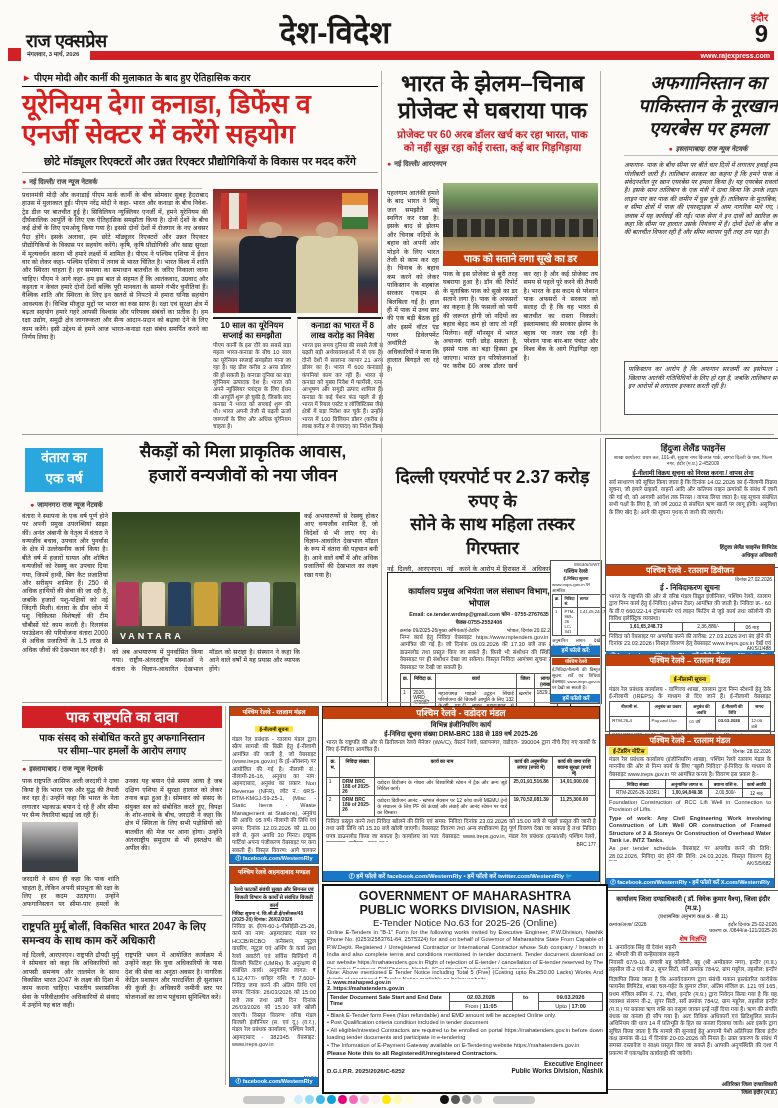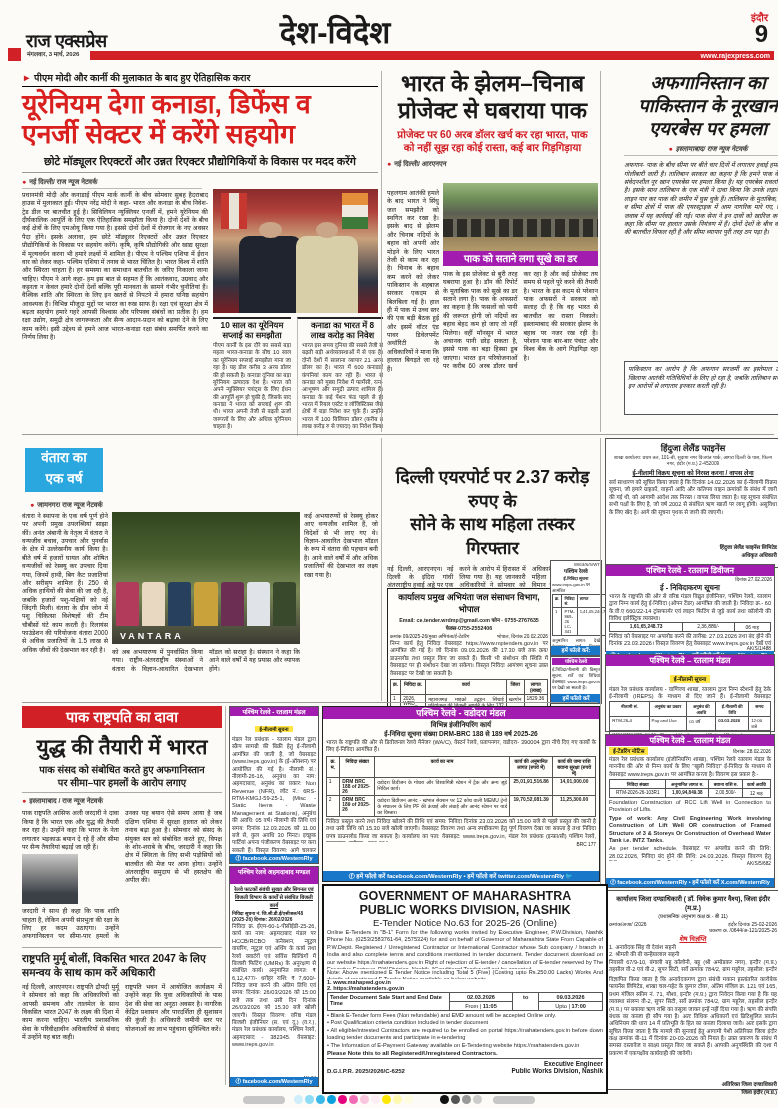--- a/index.html
+++ b/index.html
@@ -12,21 +12,21 @@
   .bold{font-weight:bold;}
   .ctr{text-align:center;}
   .rt{text-align:right;}
   .red{color:#d22027;}
   .hairline{background:#9a9a98;}
   .vline{width:1px;background:#b3b1ac;}
   .byline{font-size:6.8px;font-weight:bold;color:#444;}
   .dot{color:#d22027;font-size:7px;margin-right:3px;}
   .box{border:1px solid #555;background:#fff;}
   .adbox{border:1.4px solid #222;background:#fffefb;}
-  .blackbar{background:#a21caf;color:#fff;font-weight:bold;text-align:center;}
+  .blackbar{background:#c2410c;color:#fff;font-weight:bold;text-align:center;}
   .bluebar{background:#1877c9;color:#fff;font-size:5.6px;font-weight:bold;text-align:center;line-height:9px;height:9px;}
   .ytag{background:#ffe443;color:#111;font-weight:bold;display:inline-block;padding:0 4px;}
   .mini-table,.mini-table td,.mini-table th{border:0.7px solid #555;border-collapse:collapse;}
   .mini-table{width:100%;}
   .mini-table td,.mini-table th{padding:1px 2px;vertical-align:top;}
   .cap{border-radius:5px;display:inline-block;height:8px;}
   .mark{border-radius:50%;width:9px;height:9px;display:inline-block;margin:0 1px;}
   
   .ph-modi{background:linear-gradient(180deg,#8a2b2b 0%,#b0403a 18%,#caa27c 40%,#2d3442 75%,#7a1d22 100%);}
   .ph-dam{background:linear-gradient(180deg,#9bb87e 0%,#6f8f5a 22%,#5b5f52 45%,#8a7a55 70%,#b39a6b 100%);}
@@ -114,20 +114,22 @@
     <div class="byline ctr" style="margin-top:4px;border-bottom:1px solid #bbb;padding-bottom:2px;"><span class="dot">●</span><span>इस्लामाबाद/ राज न्यूज नेटवर्क</span></div>
     <div class="t6" style="margin-top:5px;height:195px;overflow:hidden;">अफगान- पाक के बीच सीमा पर बीते चार दिनों में लगातार हवाई हमले और गोलीबारी जारी है। तालिबान सरकार का कहना है कि हमने पाक के अति संवेदनशील नूर खान एयरबेस पर हमला किया है। यह एयरबेस रावलपिंडी में है। इसके साथ तालिबान के एक मंत्री ने दावा किया कि उनके लड़ाके डूरंड लाइन पार कर पाक की जमीन में घुस चुके हैं। तालिबान के मुताबिक, कंधार व सीमा क्षेत्रों में पाक की एयरस्ट्राइक में आम नागरिक मारे गए, जिसके जवाब में यह कार्रवाई की गई। पाक सेना ने इन दावों को खारिज करते हुए कहा कि सीमा पर हालात उसके नियंत्रण में हैं। दोनों देशों के बीच कई दौर की बातचीत विफल रही है और सीमा व्यापार पूरी तरह ठप पड़ा है।</div>
     <div class="t6 box" style="margin-top:5px;padding:3px;height:46px;overflow:hidden;">पाकिस्तान का आरोप है कि अफगान सरजमीं का इस्तेमाल उसके खिलाफ आतंकी गतिविधियों के लिए हो रहा है, जबकि तालिबान सरकार इन आरोपों से लगातार इनकार करती रही है।</div>
   </div>
 
   <div class="abs hairline" style="left:22px;top:434px;width:752px;height:1px;"></div>
 
   <div class="abs" style="left:22px;top:438px;width:356px;height:263px;">
     <div class="abs pre bold ctr" style="left:3px;top:10px;width:78px;height:44px;background:#2aa7df;color:#fff;font-size:13.5px;line-height:1.55;">वंतारा का
 एक वर्ष</div>
+    <div class="abs pre bold ctr" style="left:86px;top:2px;width:270px;font-size:17px;line-height:1.4;">सैकड़ों को मिला प्राकृतिक आवास,
+हजारों वन्यजीवों को नया जीवन</div>
     <div class="abs byline" style="left:8px;top:62px;"><span class="dot">●</span><span>जामनगर/ राज न्यूज नेटवर्क</span></div>
     <div class="abs t6" style="left:0;top:74px;width:86px;height:188px;overflow:hidden;">वंतारा ने स्थापना के एक वर्ष पूर्ण होने पर अपनी प्रमुख उपलब्धियां साझा कीं। अनंत अंबानी के नेतृत्व में वंतारा ने वन्यजीव बचाव, उपचार और पुनर्वास के क्षेत्र में उल्लेखनीय कार्य किया है। बीते वर्ष में हजारों घायल और शोषित वन्यजीवों को रेस्क्यू कर उपचार दिया गया, जिनमें हाथी, बिग कैट प्रजातियां और सरीसृप शामिल हैं। 250 से अधिक हाथियों की सेवा की जा रही है, जबकि हजारों पशु-पक्षियों को नई जिंदगी मिली। वंतारा के ग्रीन जोन में पशु चिकित्सा विशेषज्ञों की टीम चौबीसों घंटे काम करती है। रिलायंस फाउंडेशन की परियोजना वंतारा 2000 से अधिक प्रजातियों के 1.5 लाख से अधिक जीवों की देखभाल कर रही है।</div>
     <div class="abs ph-vantara" style="left:90px;top:74px;width:188px;height:132px;">
       <div class="figrow">
         <div class="fig" style="background:#b23a5a;"></div>
           <div class="fig" style="background:#e8d8c2;"></div>
         <div class="fig" style="background:#27405e;"></div>
           <div class="fig" style="background:#c9a23c;"></div>
         <div class="fig" style="background:#6c2f53;"></div>
           <div class="fig" style="background:#e0e4e8;"></div>
@@ -140,21 +142,21 @@
   </div>
 
   <div class="abs vline" style="left:381px;top:438px;height:263px;"></div>
 
   <div class="abs" style="left:387px;top:466px;width:211px;height:92px;">
     <div class="pre bold ctr" style="font-size:17.5px;line-height:1.35;">दिल्ली एयरपोर्ट पर 2.37 करोड़ रुपए के
 सोने के साथ महिला तस्कर गिरफ्तार</div>
     <div class="t6" style="margin-top:4px;height:34px;column-count:3;column-gap:6px;overflow:hidden;">नई दिल्ली, आरएनएन। नई दिल्ली के इंदिरा गांधी अंतरराष्ट्रीय हवाई अड्डे पर एक महिला को सोने की तस्करी करने के आरोप में हिरासत में लिया गया है। यह जानकारी अधिकारियों ने सोमवार को दी। एक वरिष्ठ सीमा शुल्क अधिकारी ने बताया कि महिला अबू धाबी से आए विमान से नई दिल्ली पहुंची थी। जांच के दौरान अधिकारियों को महिला पर संदेह हुआ और उन्होंने उसकी और उसके सामान की तलाशी ली। इस दौरान उसके बैग में छिपाकर रखा गया 1,843 ग्राम उच्च शुद्धता वाला सोने का पेस्ट बरामद हुआ। जब्त सोने की कीमत 2,37,06,011 रुपए आंकी गई है। महिला को गिरफ्तार कर आगे की जांच की जा रही है।</div>
   </div>
 
-  <div class="abs adbox" style="left:387px;top:588px;width:158px;height:140px;padding:2px;">
+  <div class="abs adbox" style="left:387px;top:572px;width:158px;height:140px;padding:12px;">
     <div class="bold ctr" style="font-size:8.6px;">कार्यालय प्रमुख अभियंता जल संसाधन विभाग, भोपाल</div>
     <div class="bold ctr" style="font-size:5.3px;margin-top:1px;">Email: ce.tender.wrdmp@gmail.com  फोन - 0755-2767635 फैक्स-0755-2552406</div>
     <div style="display:flex;justify-content:space-between;font-size:4.8px;margin-top:1px;">
       <span>क्रमांक 09/2025-26/मुख्य अभियंता/ई-टेंडरिंग</span>
       <span>भोपाल, दिनांक 20.02.2026</span>
     </div>
     <div class="t55" style="margin-top:1px;">निम्न कार्य हेतु निविदा वेबसाइट https://www.mptenders.gov.in पर आमंत्रित की गई है। जो दिनांक 09.03.2026 की 17.30 बजे तक क्रय/ डाउनलोड तथा प्रस्तुत किए जा सकते हैं। किसी भी संशोधन की स्थिति में वेबसाइट पर ही संशोधन देखा जा सकेगा। विस्तृत निविदा आमंत्रण सूचना उक्त वेबसाइट पर देखी जा सकती है।</div>
     <table class="mini-table" style="font-size:4.9px;margin-top:2px;">
       <tbody>
           <tr class="bold ctr">
@@ -330,21 +332,20 @@
     <div class="rt bold" style="font-size:5.4px;">
       <span>अतिरिक्त जिला दण्डाधिकारी</span><br>
       <span>जिला इंदौर (म.प्र.)</span>
     </div>
   </div>
 
   <div class="abs hairline" style="left:22px;top:702px;width:576px;height:1px;"></div>
 
   <div class="abs" style="left:22px;top:706px;width:200px;height:396px;">
     <div class="blackbar" style="background:#d22027;font-size:14.5px;height:22px;line-height:22px;">पाक राष्ट्रपति का दावा</div>
-    <div class="bold ctr" style="font-size:21px;margin-top:4px;">युद्ध की तैयारी में भारत</div>
     <div class="pre bold ctr" style="font-size:9.8px;line-height:1.35;margin-top:3px;border-bottom:1px solid #aaa;padding-bottom:3px;">पाक संसद को संबोधित करते हुए अफगानिस्तान
 पर सीमा–पार हमलों के आरोप लगाए</div>
     <div class="byline" style="margin-top:3px;"><span class="dot">●</span><span>इस्लामाबाद / राज न्यूज नेटवर्क</span></div>
     <div style="display:flex;gap:6px;margin-top:4px;height:132px;overflow:hidden;">
       <div style="width:49%;">
         <div class="t6">पाक राष्ट्रपति आसिफ अली जरदारी ने दावा किया है कि भारत एक और युद्ध की तैयारी कर रहा है। उन्होंने कहा कि भारत के नेता लगातार भड़काऊ बयान दे रहे हैं और सीमा पर सैन्य तैयारियां बढ़ाई जा रही हैं।</div>
         <div class="ph-portrait" style="width:56px;height:50px;margin:3px 0;"></div>
         <div class="t6">जरदारी ने साथ ही कहा कि पाक शांति चाहता है, लेकिन अपनी संप्रभुता की रक्षा के लिए हर कदम उठाएगा। उन्होंने अफगानिस्तान पर सीमा-पार हमलों के आरोप भी लगाए।</div>
       </div>
       <div class="t6" style="width:49%;">उनका यह बयान ऐसे समय आया है जब दक्षिण एशिया में सुरक्षा हालात को लेकर तनाव बढ़ा हुआ है। सोमवार को संसद के संयुक्त सत्र को संबोधित करते हुए, विपक्ष के शोर-शराबे के बीच, जरदारी ने कहा कि क्षेत्र में स्थिरता के लिए सभी पड़ोसियों को बातचीत की मेज पर आना होगा। उन्होंने अंतरराष्ट्रीय समुदाय से भी हस्तक्षेप की अपील की।</div>

